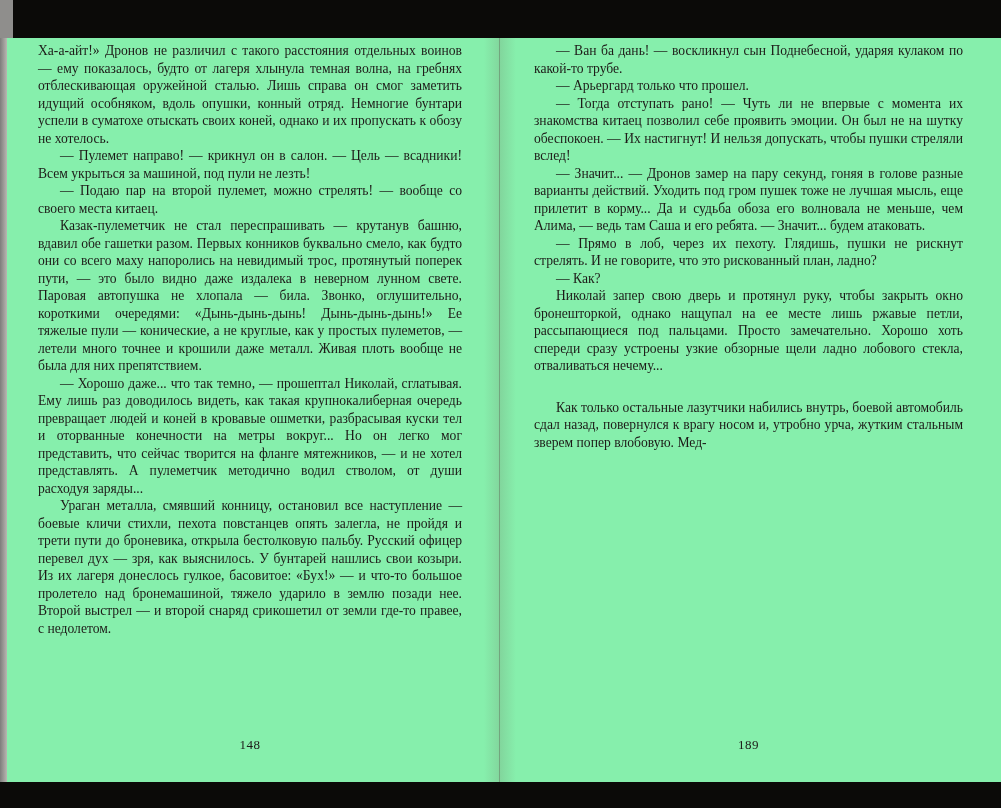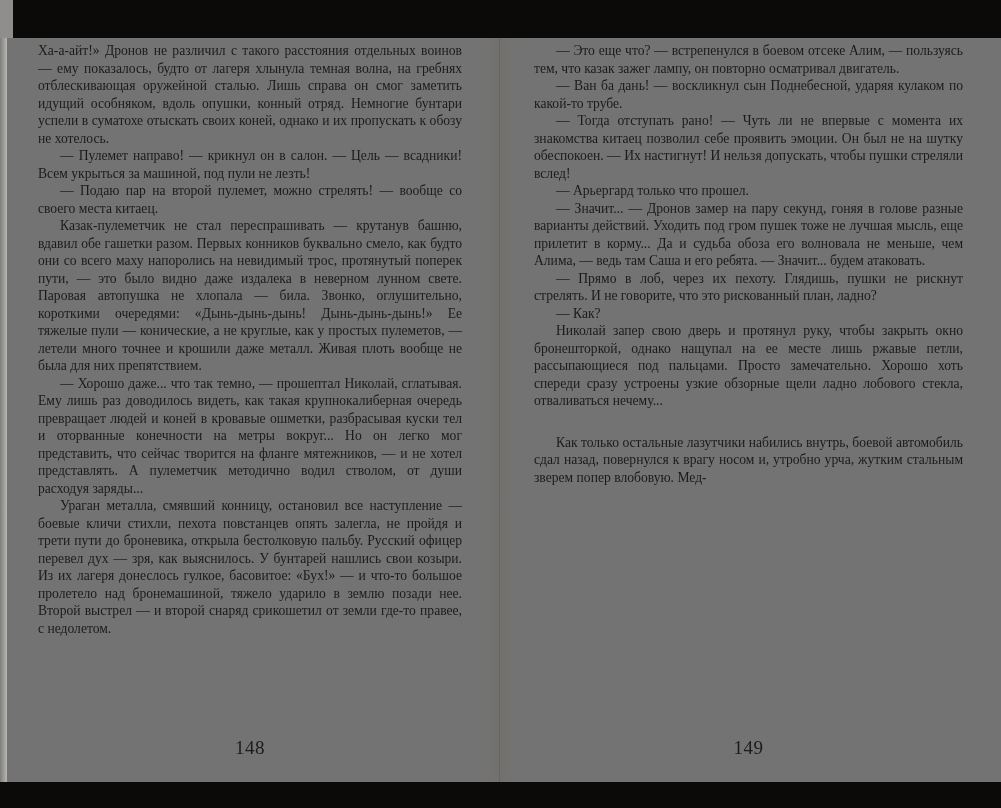--- a/index.html
+++ b/index.html
@@ -2,21 +2,21 @@
 <html lang="ru"><head>
 <meta charset="utf-8">
 <style>
   * { box-sizing: border-box; }
   html, body { margin: 0; padding: 0; background: #ffffff; }
 
   .scan {
     position: relative;
     width: 1001px;
     height: 808px;
-    background: #737373;
+    background: #86efac;
     overflow: hidden;
     font-family: "Liberation Serif", "DejaVu Serif", serif;
   }
 
   .bar-top {
     position: absolute; top: 0; left: 0; width: 100%; height: 38px;
     background: #0b0a08;
   }
   .bar-bottom {
     position: absolute; bottom: 0; left: 0; width: 100%; height: 26px;
@@ -60,21 +60,21 @@
   .page.right { left: 534px; width: 429px; }
 
   .para { margin: 0; }
   .para.indent { text-indent: 22px; }
   .para.gap-before { margin-top: 24px; }
 
   .folio {
     position: absolute;
     top: 737px;
     text-align: center;
-    font-size: 19px;
+    font-size: 13px;
     color: #1d1b18;
     letter-spacing: 0.5px;
   }
   .folio.left  { left: 38px;  width: 424px; }
   .folio.right { left: 534px; width: 429px; }
 </style>
 </head>
 <body>
 
 <div class="scan">
@@ -87,30 +87,29 @@
   <div class="page left">
       <p class="para">Ха-а-айт!» Дронов не различил с такого расстояния отдельных воинов — ему показалось, будто от лагеря хлынула темная волна, на гребнях отблескивающая оружейной сталью. Лишь справа он смог заметить идущий особняком, вдоль опушки, конный отряд. Немногие бунтари успели в суматохе отыскать своих коней, однако и их пропускать к обозу не хотелось.</p>
       <p class="para indent">— Пулемет направо! — крикнул он в салон. — Цель — всадники! Всем укрыться за машиной, под пули не лезть!</p>
       <p class="para indent">— Подаю пар на второй пулемет, можно стрелять! — вообще со своего места китаец.</p>
       <p class="para indent">Казак-пулеметчик не стал переспрашивать — крутанув башню, вдавил обе гашетки разом. Первых конников буквально смело, как будто они со всего маху напоролись на невидимый трос, протянутый поперек пути, — это было видно даже издалека в неверном лунном свете. Паровая автопушка не хлопала — била. Звонко, оглушительно, короткими очередями: «Дынь-дынь-дынь! Дынь-дынь-дынь!» Ее тяжелые пули — конические, а не круглые, как у простых пулеметов, — летели много точнее и крошили даже металл. Живая плоть вообще не была для них препятствием.</p>
       <p class="para indent">— Хорошо даже... что так темно, — прошептал Николай, сглатывая. Ему лишь раз доводилось видеть, как такая крупнокалиберная очередь превращает людей и коней в кровавые ошметки, разбрасывая куски тел и оторванные конечности на метры вокруг... Но он легко мог представить, что сейчас творится на фланге мятежников, — и не хотел представлять. А пулеметчик методично водил стволом, от души расходуя заряды...</p>
       <p class="para indent">Ураган металла, смявший конницу, остановил все наступление — боевые кличи стихли, пехота повстанцев опять залегла, не пройдя и трети пути до броневика, открыла бестолковую пальбу. Русский офицер перевел дух — зря, как выяснилось. У бунтарей нашлись свои козыри. Из их лагеря донеслось гулкое, басовитое: «Бух!» — и что-то большое пролетело над бронемашиной, тяжело ударило в землю позади нее. Второй выстрел — и второй снаряд срикошетил от земли где-то правее, с недолетом.</p>
     </div>
 
   <div class="page right">
-      <p class="para indent">— Это еще что? — встрепенулся в боевом отсеке Алим, — пользуясь тем, что казак зажег лампу, он повторно осматривал двигатель.</p>
       <p class="para indent">— Ван ба дань! — воскликнул сын Поднебесной, ударяя кулаком по какой-то трубе.</p>
+      <p class="para indent">— Арьергард только что прошел.</p>
       <p class="para indent">— Тогда отступать рано! — Чуть ли не впервые с момента их знакомства китаец позволил себе проявить эмоции. Он был не на шутку обеспокоен. — Их настигнут! И нельзя допускать, чтобы пушки стреляли вслед!</p>
-      <p class="para indent">— Арьергард только что прошел.</p>
       <p class="para indent">— Значит... — Дронов замер на пару секунд, гоняя в голове разные варианты действий. Уходить под гром пушек тоже не лучшая мысль, еще прилетит в корму... Да и судьба обоза его волновала не меньше, чем Алима, — ведь там Саша и его ребята. — Значит... будем атаковать.</p>
       <p class="para indent">— Прямо в лоб, через их пехоту. Глядишь, пушки не рискнут стрелять. И не говорите, что это рискованный план, ладно?</p>
       <p class="para indent">— Как?</p>
       <p class="para indent">Николай запер свою дверь и протянул руку, чтобы закрыть окно бронешторкой, однако нащупал на ее месте лишь ржавые петли, рассыпающиеся под пальцами. Просто замечательно. Хорошо хоть спереди сразу устроены узкие обзорные щели ладно лобового стекла, отваливаться нечему...</p>
       <p class="para indent gap-before">Как только остальные лазутчики набились внутрь, боевой автомобиль сдал назад, повернулся к врагу носом и, утробно урча, жутким стальным зверем попер влобовую. Мед-</p>
     </div>
 
   <div class="folio left">148</div>
 
-  <div class="folio right">149</div>
+  <div class="folio right">189</div>
 
   <div class="corner-bl"></div>
   <div class="bar-bottom"></div>
 </div>
 
 </body></html>

